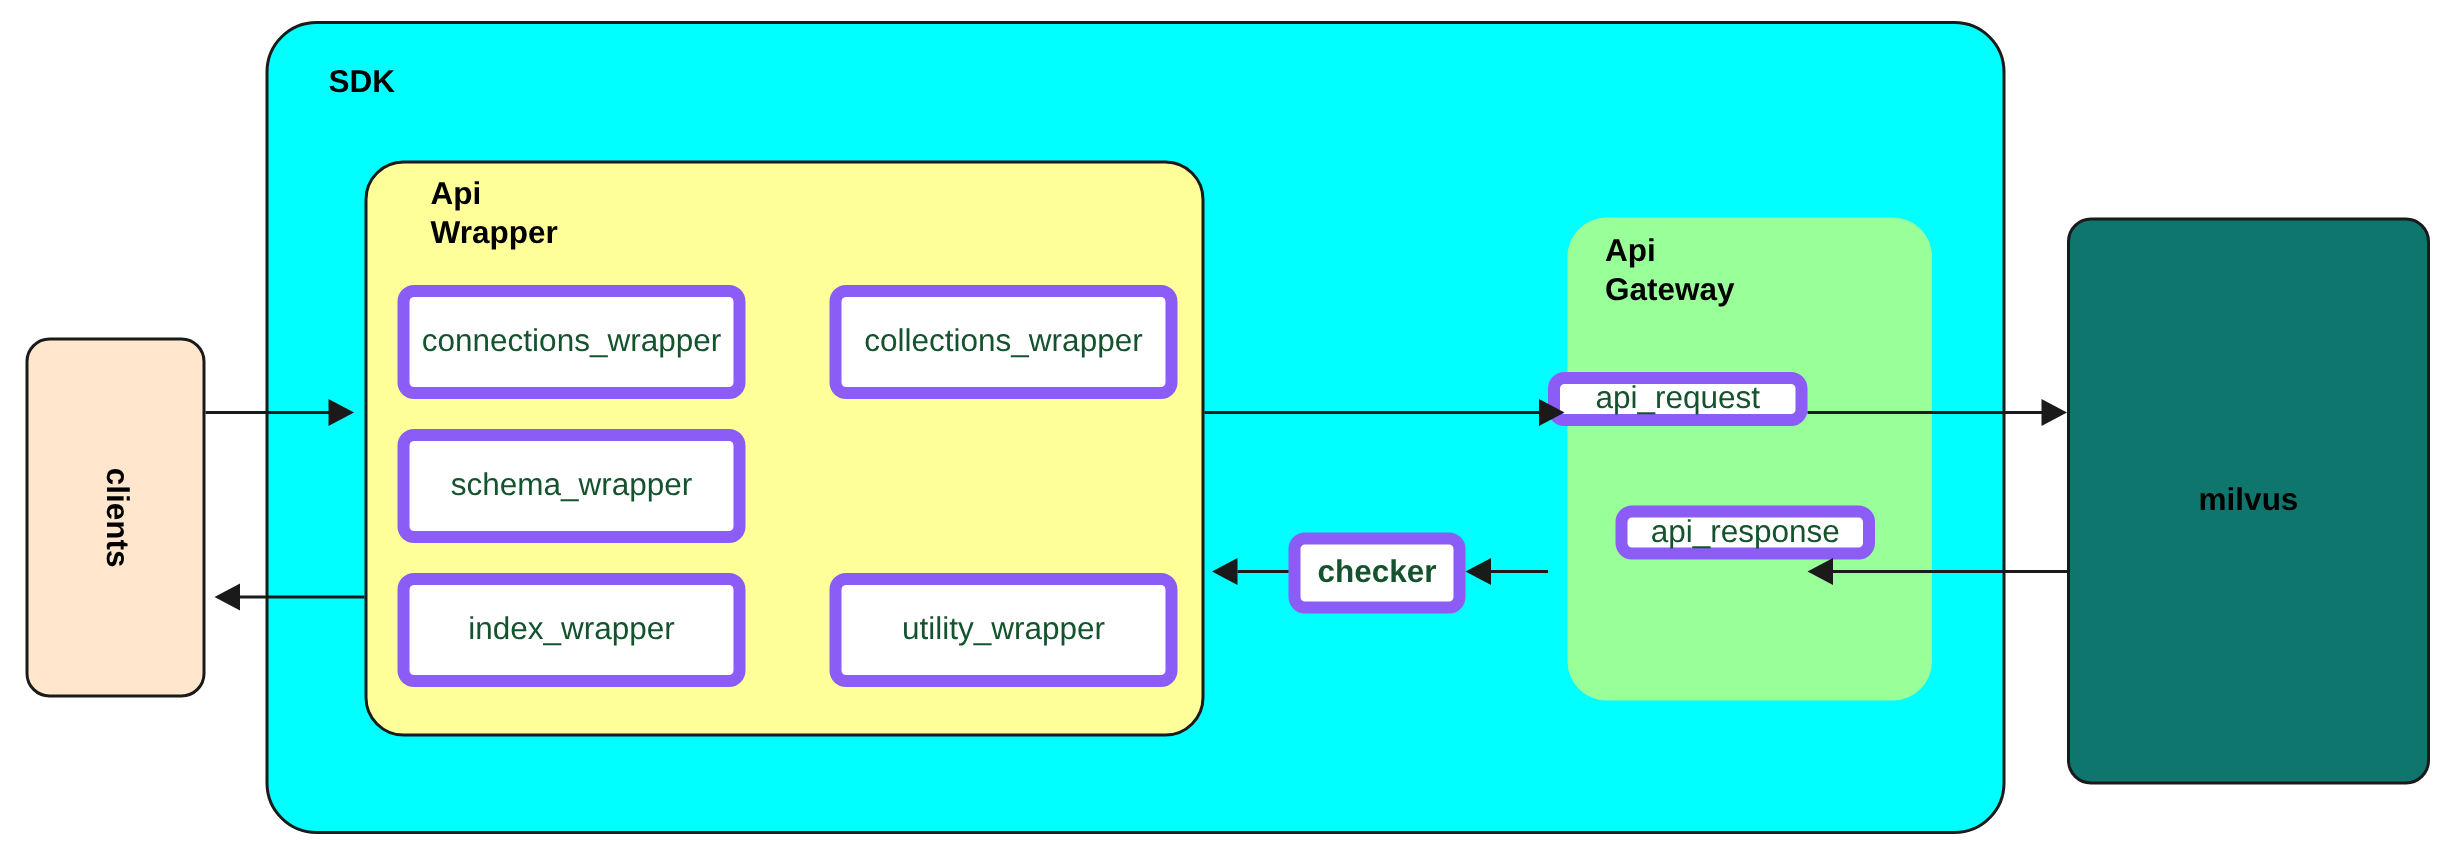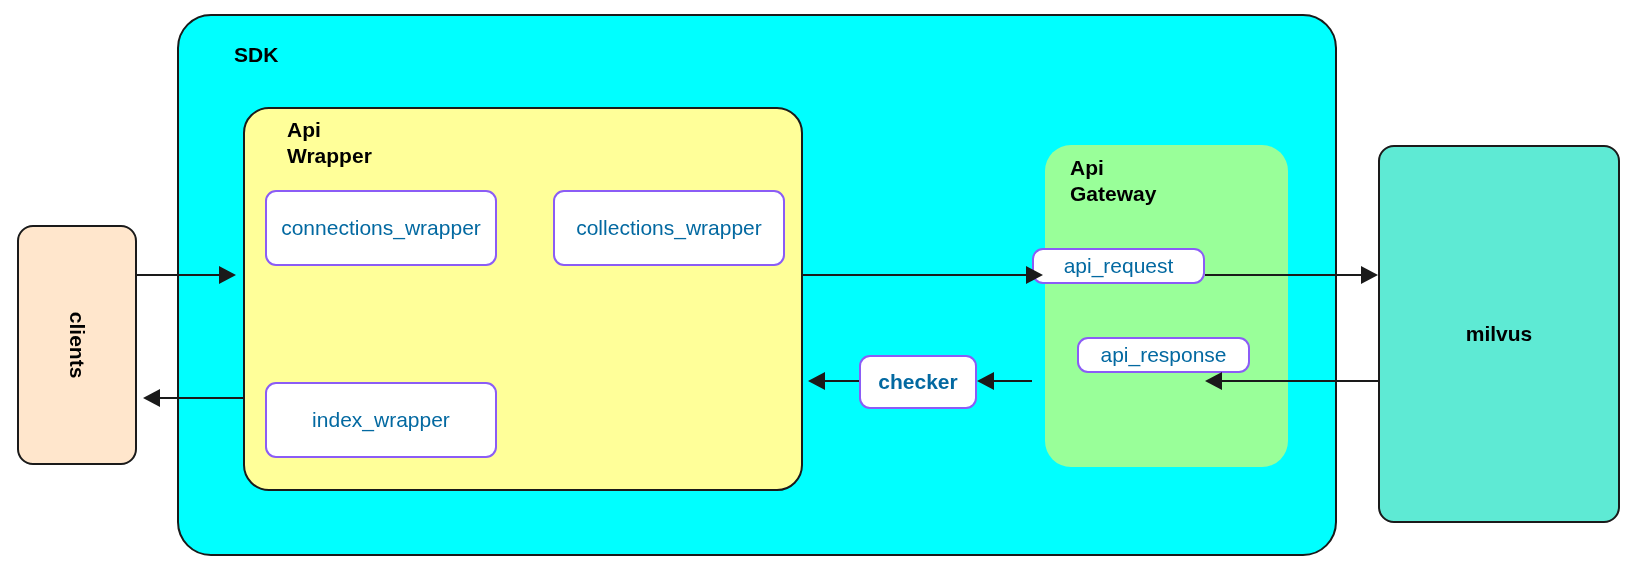--- a/index.html
+++ b/index.html
@@ -69,31 +69,31 @@
   
   .group-title {
     position: absolute;
     font-weight: bold;
     font-size: 21px;
     color: #000000;
     line-height: 1.25;
     white-space: pre-line;
     text-align: left;
   }
-  .title-sdk   { left: 55px;  top: 26px; }
+  .title-sdk   { left: 40px;  top: 26px; }
   .title-wrapper { left: 42px; top: 8px; }
   .title-gateway { left: 25px; top: 10px; }
 
   
   .node {
     background: #ffffff;
-    border: 2px solid #8b5cf6;
+    border: 8px solid #8b5cf6;
     border-radius: 11px;
     font-size: 21px;
-    color: #0369a1;
+    color: #14532d;
     padding: 0 6px;
   }
 
   
   .node-clients {
     left: 17px;
     top: 225px;
     width: 120px;
     height: 240px;
     background: #ffe6cc;
@@ -105,21 +105,21 @@
     font-size: 21px;
     color: #000;
     transform: rotate(90deg);
     white-space: nowrap;
   }
   .node-milvus {
     left: 1378px;
     top: 145px;
     width: 242px;
     height: 378px;
-    background: #5eead4;
+    background: #0f766e;
     border: 2px solid #1a1a1a;
     border-radius: 16px;
     font-weight: bold;
     font-size: 21px;
     color: #000;
   }
 
   
   .cell { width: 232px; height: 76px; }
   .col-a { left: 265px; }
@@ -172,21 +172,23 @@
     <div class="group-title title-sdk">SDK</div>
   </div>
 
   <div class="box panel-wrapper">
     <div class="group-title title-wrapper">Api
 Wrapper</div>
   </div>
 
   <div class="box node cell col-a row-1">connections_wrapper</div>
   <div class="box node cell col-b row-1">collections_wrapper</div>
+  <div class="box node cell col-a row-2">schema_wrapper</div>
   <div class="box node cell col-a row-3">index_wrapper</div>
+  <div class="box node cell col-b row-3">utility_wrapper</div>
 
   <div class="box panel-gateway">
     <div class="group-title title-gateway">Api
 Gateway</div>
   </div>
 
   <div class="box node gw-cell gw-req">api_request</div>
   <div class="box node gw-cell gw-res">api_response</div>
 
   <div class="box node node-checker">checker</div>

